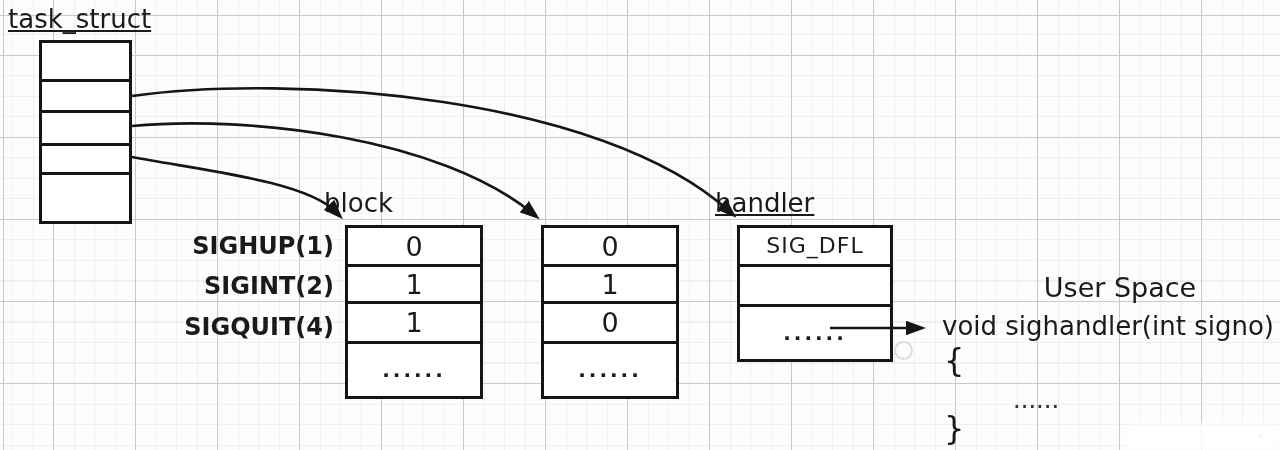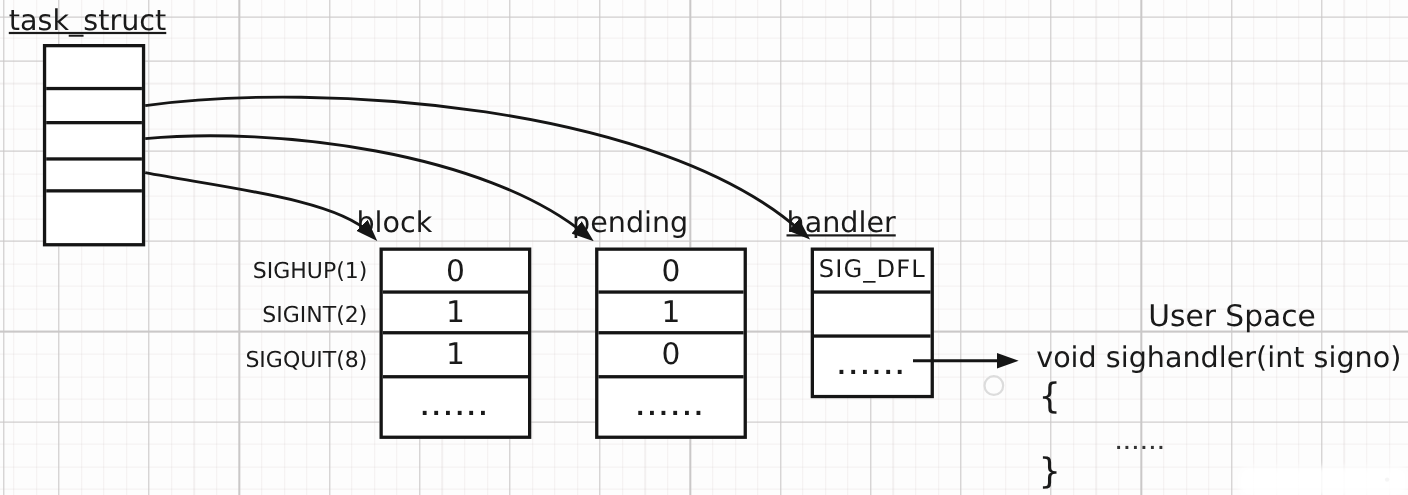--- a/index.html
+++ b/index.html
@@ -25,21 +25,21 @@
   
   .tbl{border:3px solid #151515;background:#fff;box-sizing:border-box;display:flex;flex-direction:column;}
   .tbl .cell{display:flex;align-items:center;justify-content:center;
              font-size:27px;line-height:1;box-sizing:border-box;}
   .tbl .cell + .cell{border-top:3px solid #151515;}
   .cell.h36{height:36px}.cell.h37{height:37px}.cell.h40{height:40px}.cell.h55{height:55px}
   .cell.sig{font-size:22px;letter-spacing:1px;}
   .cell.dots, .dots-text{font-weight:bold;letter-spacing:3px;font-size:20px;}
   
   .col-header{font-size:26px;line-height:32px;height:32px;}
-  .row-label{font-size:20px;text-align:right;line-height:1;display:flex;align-items:center;justify-content:flex-end;}
+  .row-label{font-size:24px;text-align:right;line-height:1;display:flex;align-items:center;justify-content:flex-end;font-weight:bold;}
   
   .us-title{font-size:27px;width:180px;text-align:center;}
   .us-sig{font-size:26px;white-space:nowrap;}
   .brace{font-size:32px;line-height:1;}
   .body-dots{font-size:15px;font-weight:bold;letter-spacing:2px;color:#333;}
   
   .ghost-circle{width:15px;height:15px;border:2px solid #dcdcdc;border-radius:50%;background:transparent;}
   .smudge{background:rgba(255,255,255,0.85);filter:blur(3px);border-radius:9px;}
   .speck{width:4px;height:4px;background:#9a9a9a;border-radius:50%;opacity:.65;}
   svg.arrows{position:absolute;left:0;top:0;z-index:6;pointer-events:none;}
@@ -64,42 +64,41 @@
 
   <div class="abs ink" style="left:8px;top:4px;font-size:26px;">task_struct</div>
   <div class="abs ts-box z4" style="left:39px;top:40px;width:87px;height:178px;">
     <div class="ts-line" style="top:36px;"></div>
     <div class="ts-line" style="top:67px;"></div>
     <div class="ts-line" style="top:100px;"></div>
     <div class="ts-line" style="top:129px;"></div>
   </div>
 
   <div class="abs col-header" style="left:324px;top:187px;width:180px;">block</div>
-  <div class="abs col-header" style="left:520px;top:187px;width:180px;">pending</div>
   <div class="abs col-header" style="left:715px;top:187px;width:180px;text-decoration:underline;">handler</div>
 
   <div class="abs row-label" style="left:120px;top:228px;width:214px;height:36px;">SIGHUP(1)</div>
   <div class="abs row-label" style="left:120px;top:267px;width:214px;height:37px;">SIGINT(2)</div>
-  <div class="abs row-label" style="left:120px;top:307px;width:214px;height:40px;">SIGQUIT(8)</div>
+  <div class="abs row-label" style="left:120px;top:307px;width:214px;height:40px;">SIGQUIT(4)</div>
 
   <div class="abs tbl z4" style="left:345px;top:225px;width:138px;">
     <div class="cell h36">0</div>
     <div class="cell h37">1</div>
     <div class="cell h40">1</div>
     <div class="cell h55 dots">......</div>
   </div>
 
   <div class="abs tbl z4" style="left:541px;top:225px;width:138px;">
     <div class="cell h36">0</div>
     <div class="cell h37">1</div>
     <div class="cell h40">0</div>
     <div class="cell h55 dots">......</div>
   </div>
 
-  <div class="abs tbl z4" style="left:737px;top:225px;width:112px;">
+  <div class="abs tbl z4" style="left:737px;top:225px;width:156px;">
     <div class="cell h36 sig">SIG_DFL</div>
     <div class="cell h40"></div>
     <div class="cell h55 dots">......</div>
   </div>
 
   <div class="abs us-sig" style="left:942px;top:311px;">void sighandler(int signo)</div>
   <div class="abs us-title" style="left:1030px;top:272px;">User Space</div>
   <div class="abs brace" style="left:944px;top:344px;">{</div>
   <div class="abs body-dots" style="left:1014px;top:394px;">......</div>
   <div class="abs brace" style="left:944px;top:412px;">}</div>

